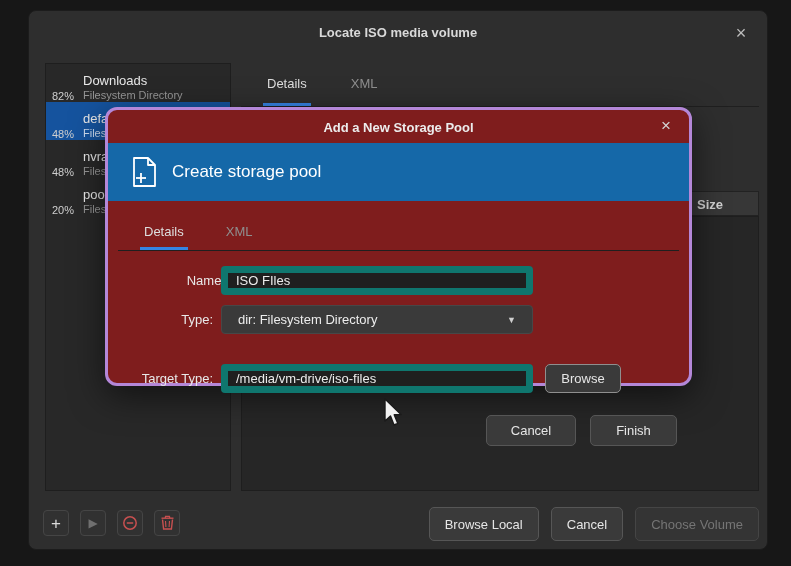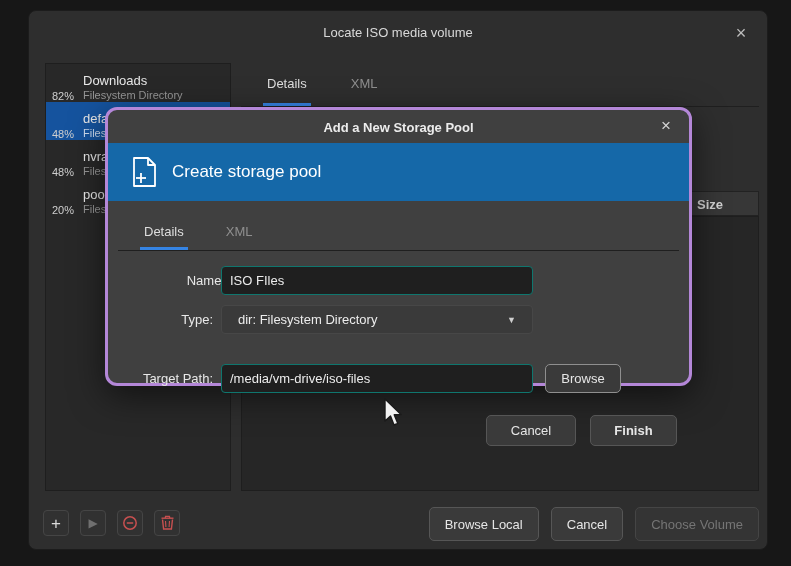--- a/index.html
+++ b/index.html
@@ -11,21 +11,21 @@
   }
   
   .window {
     position:absolute; left:28px; top:10px; width:740px; height:540px;
     background:#2e2e2e; border:1px solid #1c1c1c; border-radius:8px;
     box-sizing:border-box;
   }
   .window-titlebar { position:absolute; left:0; right:0; top:0; height:44px; }
   .window-title {
     position:absolute; left:0; right:0; top:0; height:44px; line-height:44px;
-    text-align:center; font-size:13px; font-weight:normal; color:#d9d9d9;
+    text-align:center; font-size:13px; font-weight:bold; color:#d9d9d9;
   }
   .window-close {
     position:absolute; right:14px; top:10px; width:24px; height:24px;
     display:flex; align-items:center; justify-content:center;
     color:#bdbdbd; font-size:18px; cursor:pointer;
   }
   
   .pool-list {
     position:absolute; left:16px; top:52px; width:186px; height:428px;
     background:#282828; border:1px solid #1e1e1e; box-sizing:border-box; overflow:hidden;
@@ -75,21 +75,21 @@
   .btn {
     height:34px; padding:0 15px; background:#3a3a3a; border:1px solid #565656;
     border-radius:5px; color:#e6e6e6; font-size:13px;
     display:flex; align-items:center; justify-content:center; cursor:pointer;
     box-sizing:border-box; white-space:nowrap;
   }
   .btn.disabled { color:#757575; border-color:#454545; background:#343434; cursor:default; }
   
   .dialog {
     position:absolute; left:105px; top:107px; width:587px; height:279px;
-    background:#404040; border:3px solid #b487d8; border-radius:12px;
+    background:#7f1d1d; border:3px solid #b487d8; border-radius:12px;
     box-sizing:border-box; box-shadow:0 10px 34px rgba(0,0,0,.55); z-index:10;
   }
   .dialog-title {
     position:absolute; left:0; right:0; top:3px; height:30px; line-height:30px;
     text-align:center; font-size:13px; font-weight:bold; color:#ececec;
   }
   .dialog-close {
     position:absolute; right:12px; top:5px; width:22px; height:22px;
     display:flex; align-items:center; justify-content:center;
     color:#d4d4d4; font-size:17px; cursor:pointer;
@@ -104,39 +104,39 @@
     position:absolute; left:10px; right:10px; top:105px; height:36px;
     border-bottom:1px solid #1f1f1f; display:flex; gap:34px;
     padding-left:22px; align-items:stretch; box-sizing:border-box;
   }
   .form-label {
     position:absolute; left:0; width:105px; text-align:right;
     font-size:13px; color:#e8e8e8; line-height:29px;
   }
   .text-input {
     position:absolute; left:113px; width:312px; height:29px;
-    background:#1f1f1f; border:1px solid #0f766e; border-radius:4px;
+    background:#1f1f1f; border:7px solid #0f766e; border-radius:4px;
     color:#ececec; font-size:13px; padding:0 8px; box-sizing:border-box;
     font-family:"Liberation Sans","DejaVu Sans",sans-serif; outline:none;
   }
   .combo {
     position:absolute; left:113px; width:312px; height:29px;
     background:#3a3a3a; border:1px solid #474747; border-radius:4px;
     color:#ececec; font-size:13px; padding:0 16px; box-sizing:border-box;
     display:flex; align-items:center; justify-content:space-between; cursor:pointer;
   }
   .combo-arrow { font-size:9px; color:#d0d0d0; }
   .browse-btn {
     position:absolute; left:437px; width:76px; height:29px; padding:0;
     border-color:#8f8f8f;
   }
   .dialog-buttons { position:absolute; right:12px; top:305px; display:flex; gap:14px; }
   .dlg-btn { height:31px; }
   .btn-cancel { width:90px; padding:0; }
-  .btn-finish { width:87px; padding:0;font-weight:bold; }
+  .btn-finish { width:87px; padding:0; }
   
   .cursor { position:absolute; left:383px; top:398px; z-index:20; pointer-events:none; }
 </style>
 </head>
 <body>
 
 <div class="screen">
 
   <div class="window">
 
@@ -245,21 +245,21 @@
 
     <div class="form-label" style="top:156px;margin-left:12px;">Name:</div>
     <input class="text-input" style="top: 156px;" value="ISO FIles">
 
     <div class="form-label" style="top:195px;">Type:</div>
     <div class="combo" style="top:195px;">
       <span>dir: Filesystem Directory</span>
       <span class="combo-arrow">▼</span>
     </div>
 
-    <div class="form-label" style="top:254px;">Target Path:</div>
+    <div class="form-label" style="top:254px;">Target Type:</div>
     <input class="text-input" style="top: 254px;" value="/media/vm-drive/iso-files">
     <div class="btn browse-btn" style="top:254px;">Browse</div>
 
     <div class="dialog-buttons">
       <div class="btn dlg-btn btn-cancel">Cancel</div>
       <div class="btn dlg-btn btn-finish">Finish</div>
     </div>
 
   </div>
 

